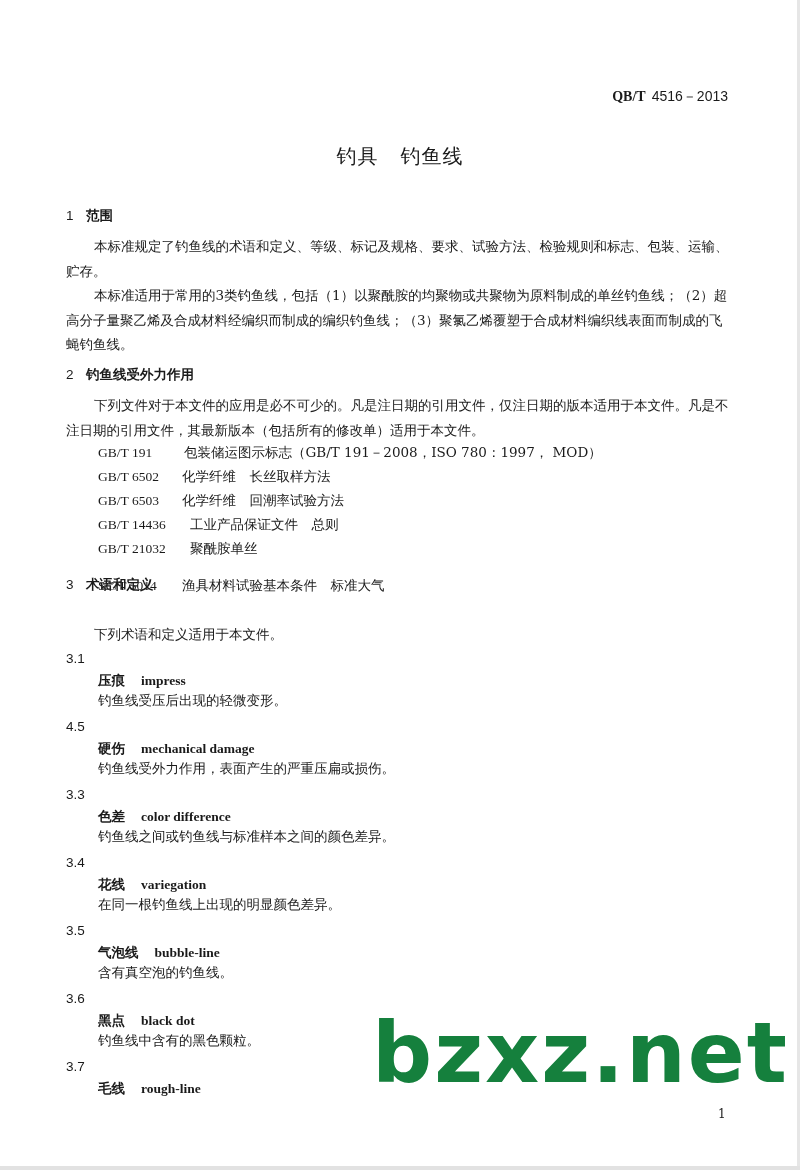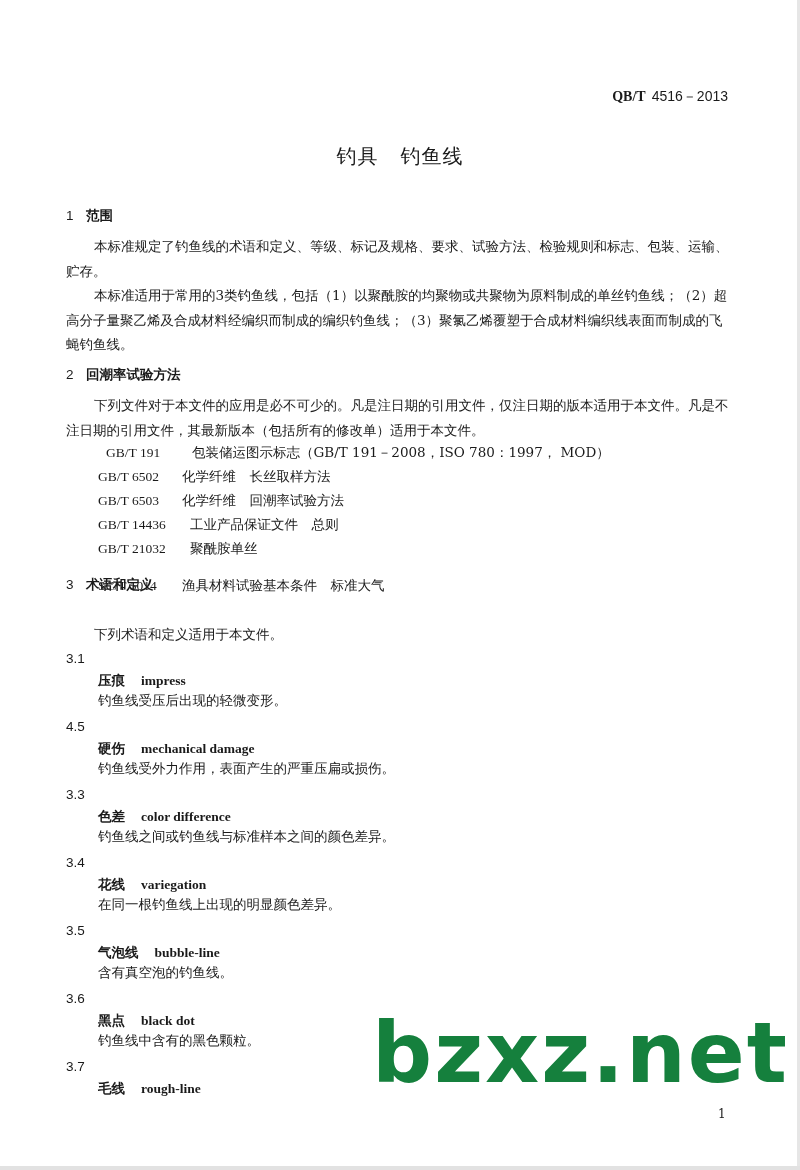--- a/index.html
+++ b/index.html
@@ -40,25 +40,25 @@
   <span>钓具</span><span>钓鱼线</span>
 </div>
 
 <div class="heading" style="top:207px;">
   <span class="hnum">1</span><span>范围</span>
 </div>
 <div class="para" style="top:234px;">本标准规定了钓鱼线的术语和定义、等级、标记及规格、要求、试验方法、检验规则和标志、包装、运输、贮存。</div>
 <div class="para" style="top:283px;">本标准适用于常用的3类钓鱼线，包括（1）以聚酰胺的均聚物或共聚物为原料制成的单丝钓鱼线；（2）超高分子量聚乙烯及合成材料经编织而制成的编织钓鱼线；（3）聚氯乙烯覆塑于合成材料编织线表面而制成的飞蝇钓鱼线。</div>
 
 <div class="heading" style="top:366px;">
-  <span class="hnum">2</span><span>回潮率试验方法</span>
+  <span class="hnum">2</span><span>钓鱼线受外力作用</span>
 </div>
 <div class="para" style="top:393px;">下列文件对于本文件的应用是必不可少的。凡是注日期的引用文件，仅注日期的版本适用于本文件。凡是不注日期的引用文件，其最新版本（包括所有的修改单）适用于本文件。</div>
 
-<div class="ref-item" style="top:444px;margin-left:8px;">
+<div class="ref-item" style="top:444px;">
   <span class="code" style="width:86px;">GB/T 191</span><span>包装储运图示标志（GB/T 191－2008，ISO 780：1997， MOD）</span>
 </div>
 <div class="ref-item" style="top:468px;">
   <span class="code" style="width:84px;">GB/T 6502</span><span>化学纤维　长丝取样方法</span>
 </div>
 <div class="ref-item" style="top:492px;">
   <span class="code" style="width:84px;">GB/T 6503</span><span>化学纤维　回潮率试验方法</span>
 </div>
 <div class="ref-item" style="top:516px;">
   <span class="code" style="width:92px;">GB/T 14436</span><span>工业产品保证文件　总则</span>

